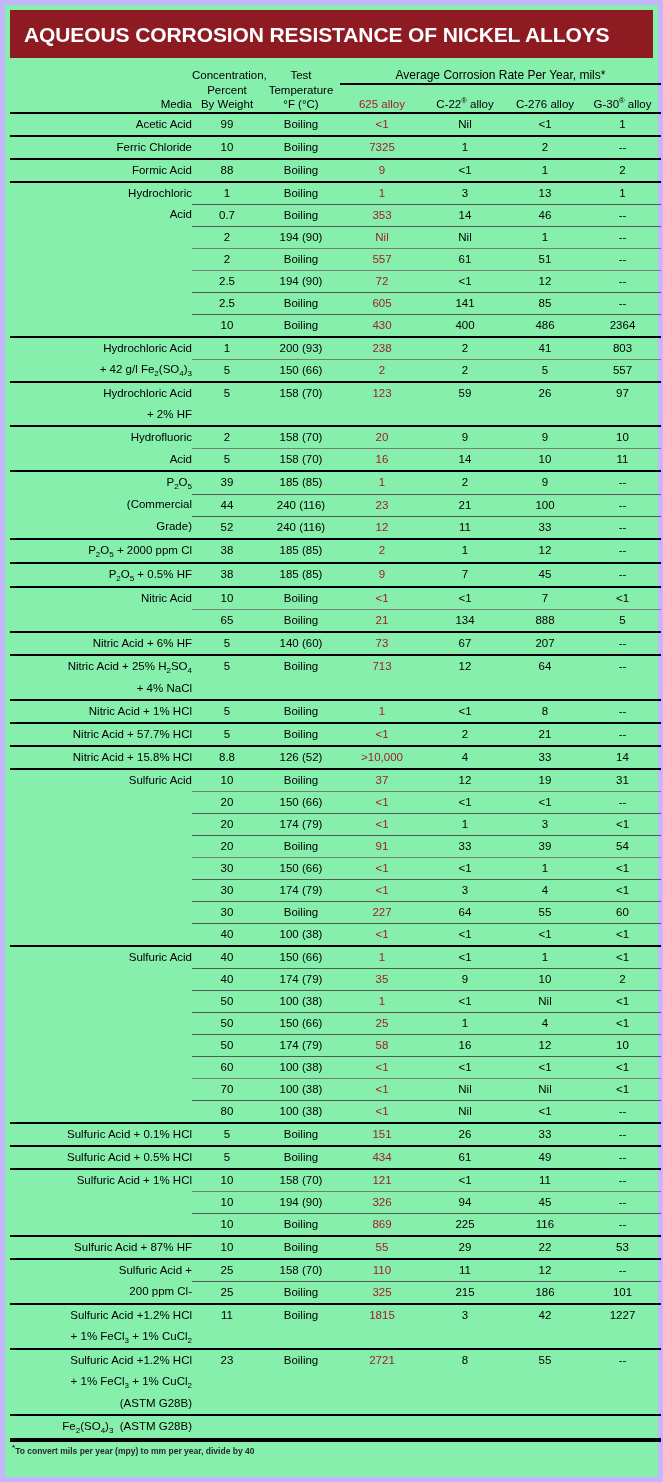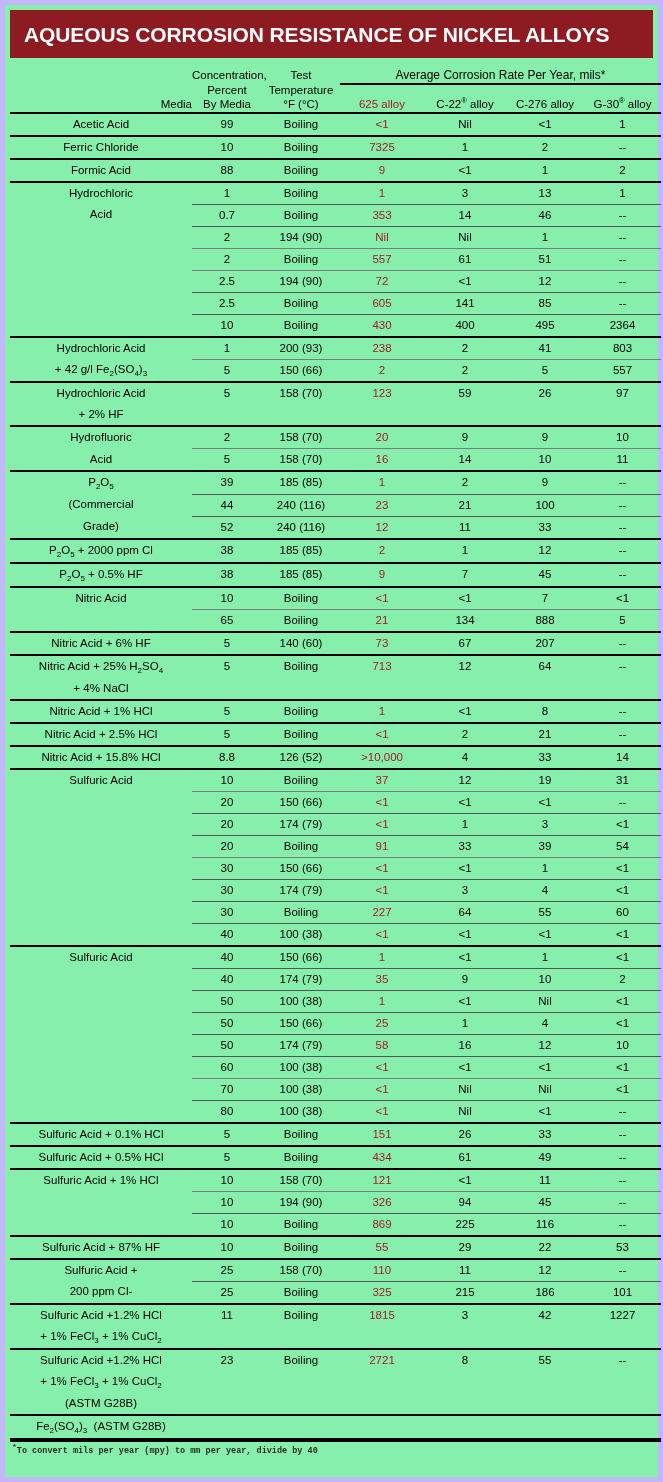--- a/index.html
+++ b/index.html
@@ -85,21 +85,21 @@
   .alloy-625 { color: #a31b2e; }
   sup.reg { font-size: 7.5px; vertical-align: super; line-height: 0; }
 
   
   tr.drow td {
     height: 21px;
     line-height: 21px;
     font-size: 11.5px;
   }
   td.media {
-    text-align: center;
+    text-align: right;
     padding-left: 2px;
     white-space: nowrap;
     margin-top: 40px;
   }
   td.num { text-align: center; }
   td.v625 { text-align: center; color: #a31b2e; }
 
   
   .rb-thick { border-bottom: 2.2px solid #000; }
   .rb-thin  { border-bottom: 1px solid #555; }
@@ -113,21 +113,20 @@
 
   
   .footnote-wrap { width: 651px; }
   .footnote {
     font-size: 8.5px;
     font-weight: bold;
     color: #2a2a2a;
     padding-top: 3px;
     padding-left: 2px;
     line-height: 12px;
-    font-family: Liberation Mono, monospace;
   }
   .foot-rule {
     border-top: 2.2px solid #000;
     height: 0; font-size: 0; line-height: 0;
   }
   .stars { font-size: 8px; vertical-align: super; line-height: 0; }
 </style>
 </head>
 <body>
 
@@ -157,21 +156,21 @@
       <tr>
         <td class="hdr-cell left"></td>
         <td class="hdr-cell">Percent</td>
         <td class="hdr-cell">Temperature</td>
         <td colspan="4" style="padding:0">
           <div class="hdr-rule"></div>
         </td>
       </tr>
       <tr>
         <td class="hdr-cell left">Media</td>
-        <td class="hdr-cell">By Media</td>
+        <td class="hdr-cell">By Weight</td>
         <td class="hdr-cell">°F (°C)</td>
         <td class="hdr-cell alloy-625">625 alloy</td>
         <td class="hdr-cell"><span>C-22</span><sup class="reg">®</sup><span> alloy</span></td>
         <td class="hdr-cell">C-276 alloy</td>
         <td class="hdr-cell"><span>G-30</span><sup class="reg">®</sup><span> alloy</span></td>
       </tr>
     </thead>
     <tbody id="tbody">
         <tr class="drow toprule">
           <td class="media rb-thick">Acetic Acid</td>
@@ -253,21 +252,21 @@
           <td class="num rb-thin">141</td>
           <td class="num rb-thin">85</td>
           <td class="num rb-thin">--</td>
         </tr>
         <tr class="drow">
           <td class="media rb-thick"></td>
           <td class="num rb-thick">10</td>
           <td class="num rb-thick">Boiling</td>
           <td class="v625 rb-thick">430</td>
           <td class="num rb-thick">400</td>
-          <td class="num rb-thick">495</td>
+          <td class="num rb-thick">486</td>
           <td class="num rb-thick">2364</td>
         </tr>
         <tr class="drow">
           <td class="media rb-none">Hydrochloric Acid</td>
           <td class="num rb-med">1</td>
           <td class="num rb-med">200 (93)</td>
           <td class="v625 rb-med">238</td>
           <td class="num rb-med">2</td>
           <td class="num rb-med">41</td>
           <td class="num rb-med">803</td>
@@ -410,21 +409,21 @@
         <tr class="drow">
           <td class="media rb-thick">Nitric Acid + 1% HCl</td>
           <td class="num rb-thick">5</td>
           <td class="num rb-thick">Boiling</td>
           <td class="v625 rb-thick">1</td>
           <td class="num rb-thick">&lt;1</td>
           <td class="num rb-thick">8</td>
           <td class="num rb-thick">--</td>
         </tr>
         <tr class="drow">
-          <td class="media rb-thick">Nitric Acid + 2.5% HCl</td>
+          <td class="media rb-thick">Nitric Acid + 57.7% HCl</td>
           <td class="num rb-thick">5</td>
           <td class="num rb-thick">Boiling</td>
           <td class="v625 rb-thick">&lt;1</td>
           <td class="num rb-thick">2</td>
           <td class="num rb-thick">21</td>
           <td class="num rb-thick">--</td>
         </tr>
         <tr class="drow">
           <td class="media rb-thick">Nitric Acid + 15.8% HCl</td>
           <td class="num rb-thick">8.8</td>

